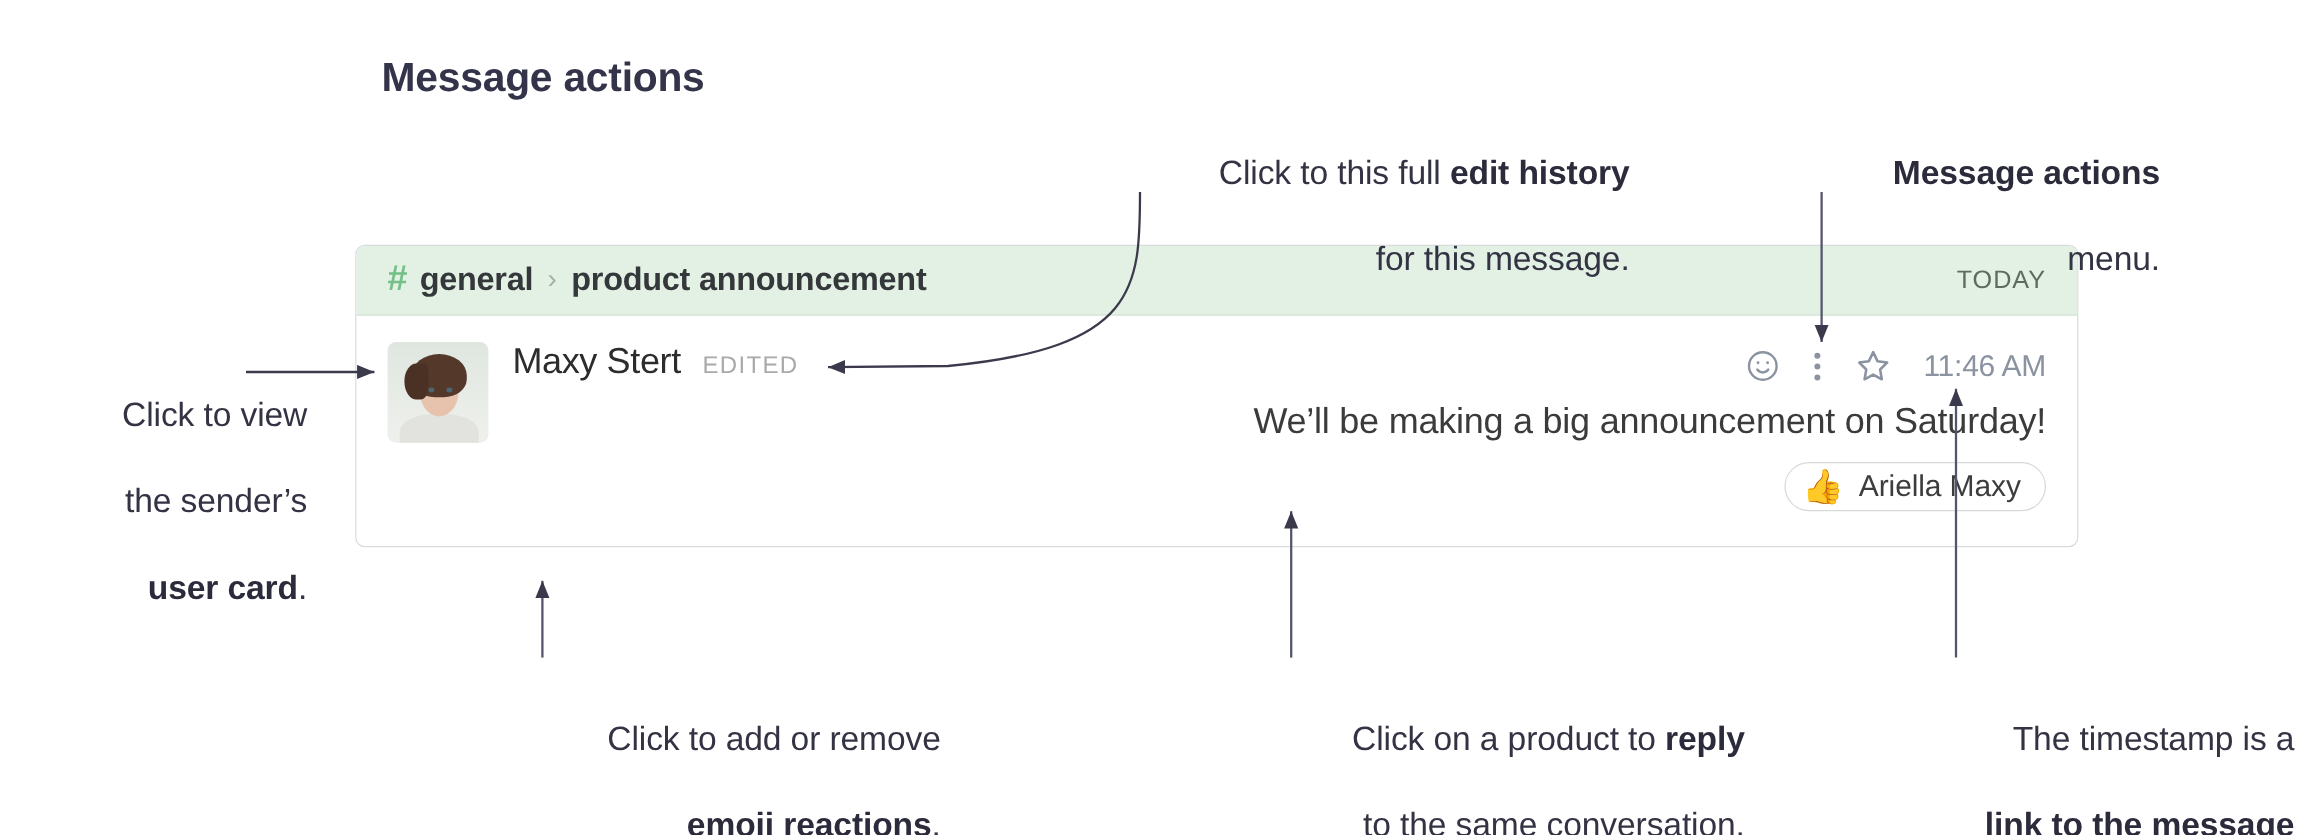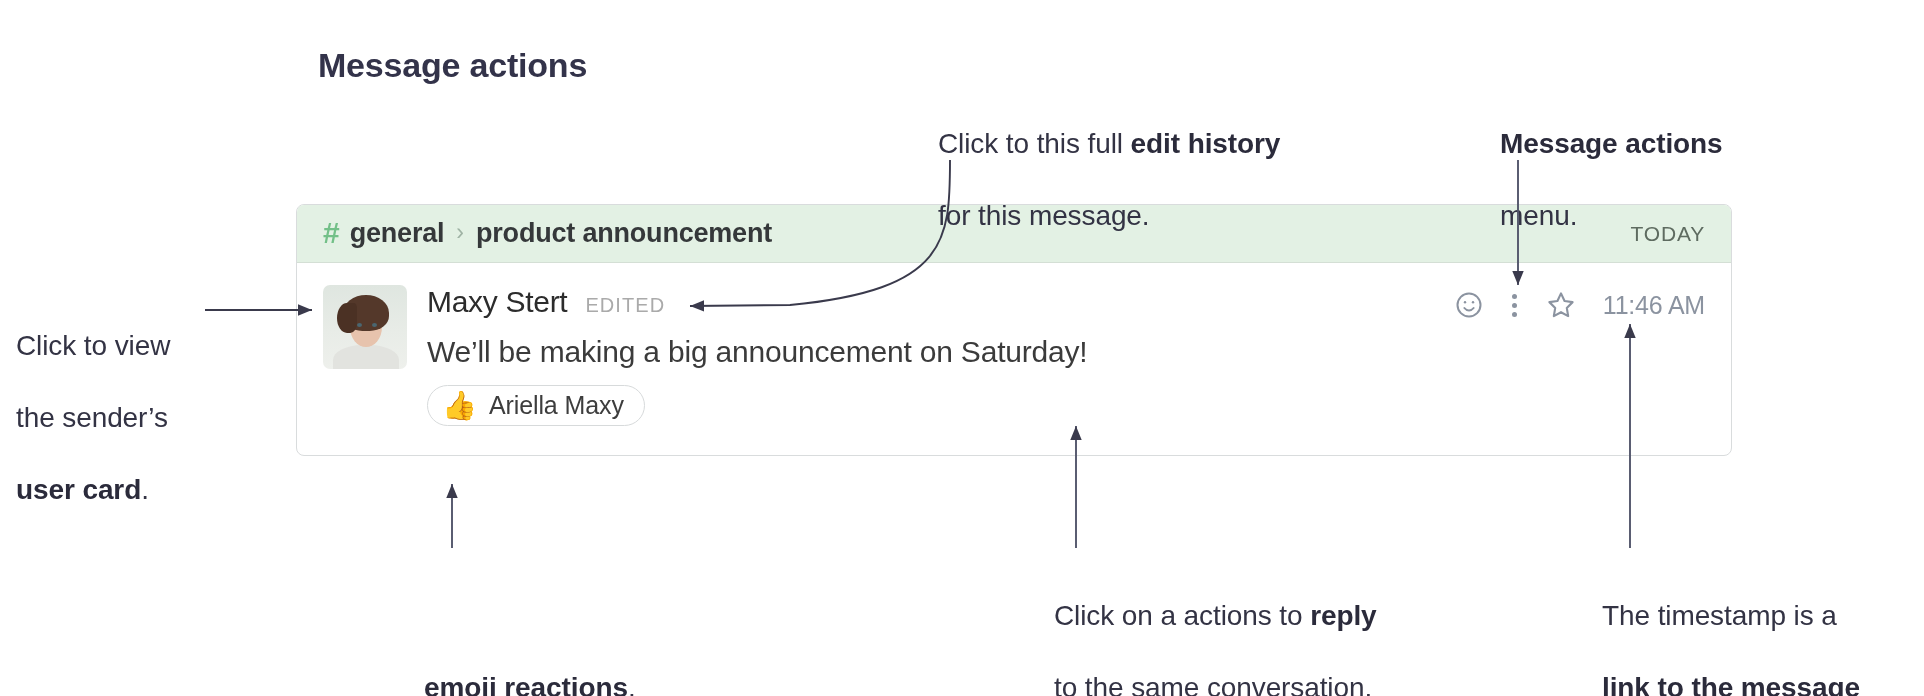--- a/index.html
+++ b/index.html
@@ -2,21 +2,21 @@
 <html><head>
 <meta charset="utf-8">
 <style>
   * { box-sizing: border-box; margin: 0; padding: 0; }
   html, body {
     width: 1924px; height: 696px;
     background: #ffffff;
     font-family: "Liberation Sans", "DejaVu Sans", sans-serif;
     overflow: hidden;
   }
-  #root { position: relative; width: 1864px; height: 696px; }
+  #root { position: relative; width: 1864px; height: 696px; text-align: right; }
 
   
   .anno {
     position: absolute;
     color: #333344;
     font-size: 28px;
     line-height: 36px;
     font-weight: 400;
     letter-spacing: -0.1px;
     white-space: pre-line;
@@ -261,26 +261,26 @@
     <span>Click to this full </span><b>edit history</b><br>
     <span>for this message.</span>
   </div>
 
   <div class="anno" style="left:1500px; top:90px; width:300px;">
     <b>Message actions</b><br>
     <span>menu.</span>
   </div>
 
   <div class="anno" style="left:424px; top:562px; width:360px;">
-    <br>
+    <span>Click to add or remove</span><br>
     <b>emoji reactions</b><span>.</span>
   </div>
 
   <div class="anno" style="left:1054px; top:562px; width:400px;">
-    <span>Click on a actions to </span><b>reply</b><br>
+    <span>Click on a product to </span><b>reply</b><br>
     <span>to the same conversation.</span>
   </div>
 
   <div class="anno" style="left:1602px; top:562px; width:310px;">
     <span>The timestamp is a</span><br>
     <b>link to the message</b><br>
     
   </div>
 
   <svg id="connectors">

